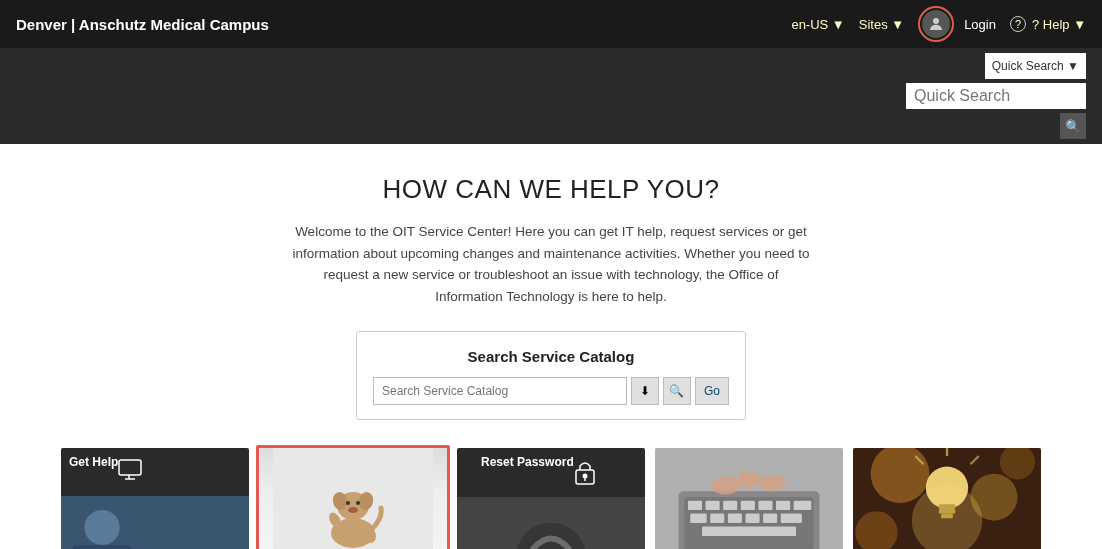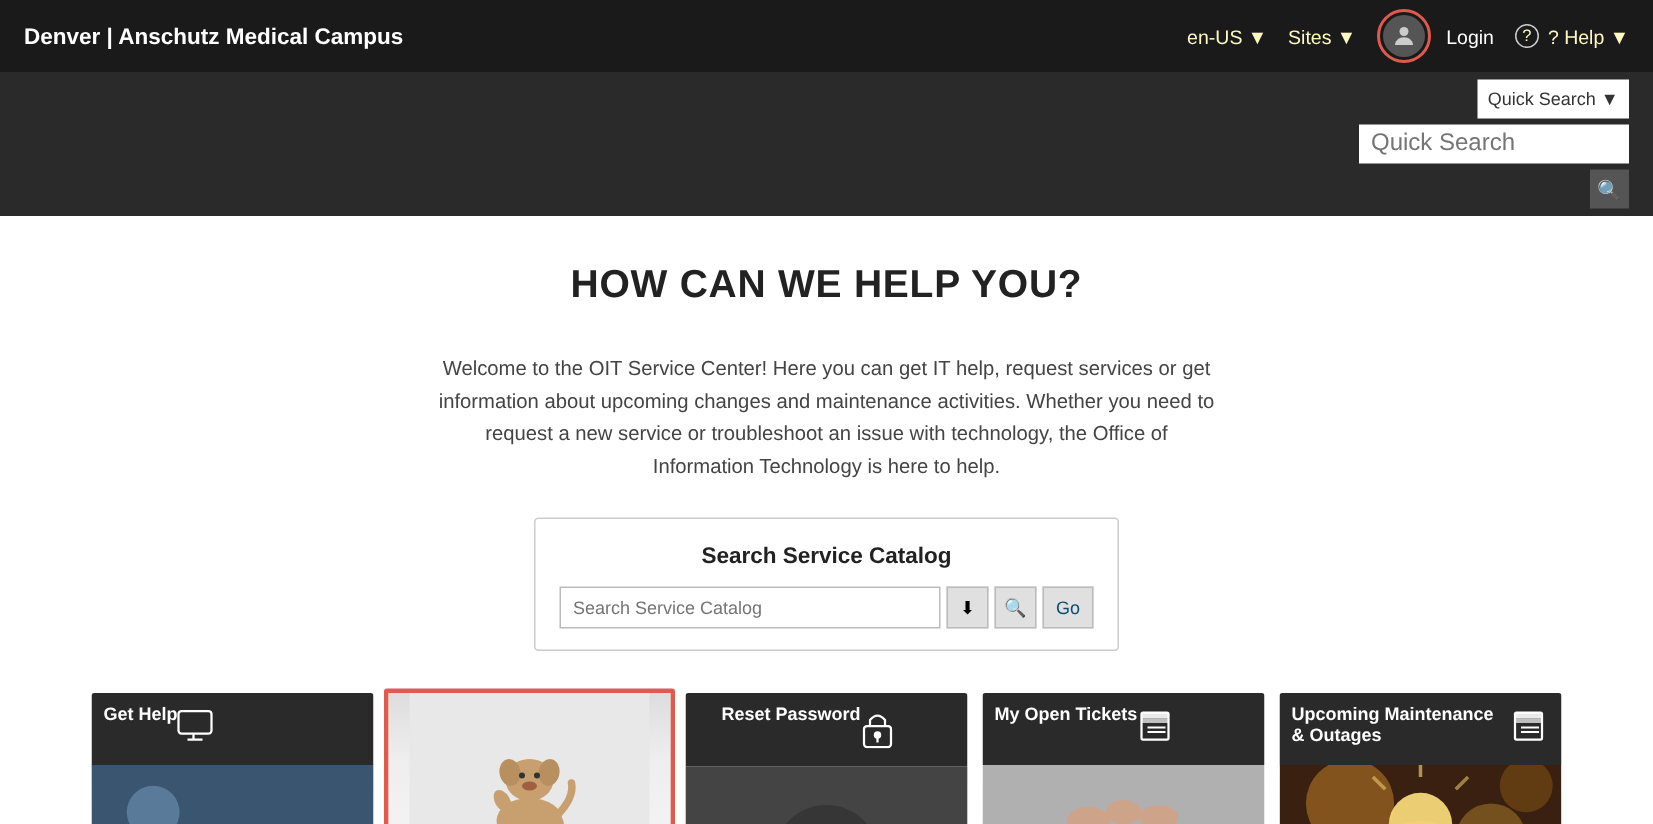--- a/index.html
+++ b/index.html
@@ -113,23 +113,23 @@
       font-size: 13px;
     }
 
     
     .main-content {
       text-align: center;
       padding: 30px 20px 20px;
     }
     .main-title {
       font-size: 26px;
-      font-weight: bold;
+      font-weight: normal;
       color: #222;
-      margin-bottom: 30px;
+      margin-bottom: 16px;
       letter-spacing: 0.5px;
     }
     .main-desc {
       font-size: 13.5px;
       color: #444;
       max-width: 520px;
       margin: 0 auto 24px;
       line-height: 1.6;
     }
 
@@ -383,32 +383,20 @@
           <path d="M65 68 V52 Q80 35 95 52 V68" fill="none" stroke="#888" stroke-width="5" stroke-linejoin="round"></path>
           <circle cx="80" cy="78" r="6" fill="#666"></circle>
           <rect x="77" y="83" width="6" height="10" rx="2" fill="#666"></rect>
 
           <rect x="0" y="0" width="160" height="110" fill="rgba(0,0,0,0.2)"></rect>
         </svg>
       </div>
     </div>
 
     <div class="card">
-      <div class="card-header">
-        <span style="font-size:12px; font-weight:bold;">My Open Tickets</span>
-        <div class="card-icon">
-          <svg width="26" height="22" viewBox="0 0 26 22" fill="white">
-            <rect x="3" y="2" width="18" height="18" rx="1" fill="none" stroke="white" stroke-width="1.5"></rect>
-            <rect x="3" y="6" width="18" height="3" fill="white" opacity="0.7"></rect>
-            <rect x="3" y="2" width="18" height="4" rx="1" fill="white" opacity="0.9"></rect>
-            <line x1="7" y1="12" x2="19" y2="12" stroke="white" stroke-width="1.2"></line>
-            <line x1="7" y1="15" x2="19" y2="15" stroke="white" stroke-width="1.2"></line>
-          </svg>
-        </div>
-      </div>
       <div class="fake-img fake-img-keyboard">
         <svg width="100%" height="100%" viewBox="0 0 160 110" preserveAspectRatio="xMidYMid slice">
           <rect width="160" height="110" fill="#b0b0b0"></rect>
 
           <rect x="20" y="45" width="120" height="55" rx="4" fill="#888"></rect>
           <rect x="25" y="50" width="110" height="45" rx="3" fill="#777"></rect>
 
           <rect x="28" y="53" width="12" height="8" rx="1" fill="#ccc"></rect>
           <rect x="43" y="53" width="12" height="8" rx="1" fill="#ccc"></rect>
           <rect x="58" y="53" width="12" height="8" rx="1" fill="#ccc"></rect>
@@ -425,32 +413,20 @@
           <rect x="40" y="75" width="80" height="8" rx="1" fill="#ccc"></rect>
 
           <ellipse cx="60" cy="40" rx="12" ry="8" fill="#d4a080" opacity="0.8"></ellipse>
           <ellipse cx="80" cy="35" rx="10" ry="7" fill="#d4a080" opacity="0.8"></ellipse>
           <ellipse cx="100" cy="38" rx="11" ry="7" fill="#d4a080" opacity="0.8"></ellipse>
         </svg>
       </div>
     </div>
 
     <div class="card">
-      <div class="card-header">
-        <span style="font-size:12px; font-weight:bold;">Upcoming Maintenance &amp; Outages</span>
-        <div class="card-icon">
-          <svg width="26" height="22" viewBox="0 0 26 22" fill="white">
-            <rect x="3" y="2" width="18" height="18" rx="1" fill="none" stroke="white" stroke-width="1.5"></rect>
-            <rect x="3" y="6" width="18" height="3" fill="white" opacity="0.7"></rect>
-            <rect x="3" y="2" width="18" height="4" rx="1" fill="white" opacity="0.9"></rect>
-            <line x1="7" y1="12" x2="19" y2="12" stroke="white" stroke-width="1.2"></line>
-            <line x1="7" y1="15" x2="19" y2="15" stroke="white" stroke-width="1.2"></line>
-          </svg>
-        </div>
-      </div>
       <div class="fake-img fake-img-bulb">
         <svg width="100%" height="100%" viewBox="0 0 160 110" preserveAspectRatio="xMidYMid slice">
           <rect width="160" height="110" fill="#3a2010"></rect>
 
           <circle cx="40" cy="30" r="25" fill="#f0a030" opacity="0.4"></circle>
           <circle cx="120" cy="50" r="20" fill="#f8c040" opacity="0.3"></circle>
           <circle cx="80" cy="70" r="30" fill="#ffd060" opacity="0.25"></circle>
           <circle cx="20" cy="80" r="18" fill="#e09020" opacity="0.3"></circle>
           <circle cx="140" cy="20" r="15" fill="#ffb020" opacity="0.2"></circle>
 

